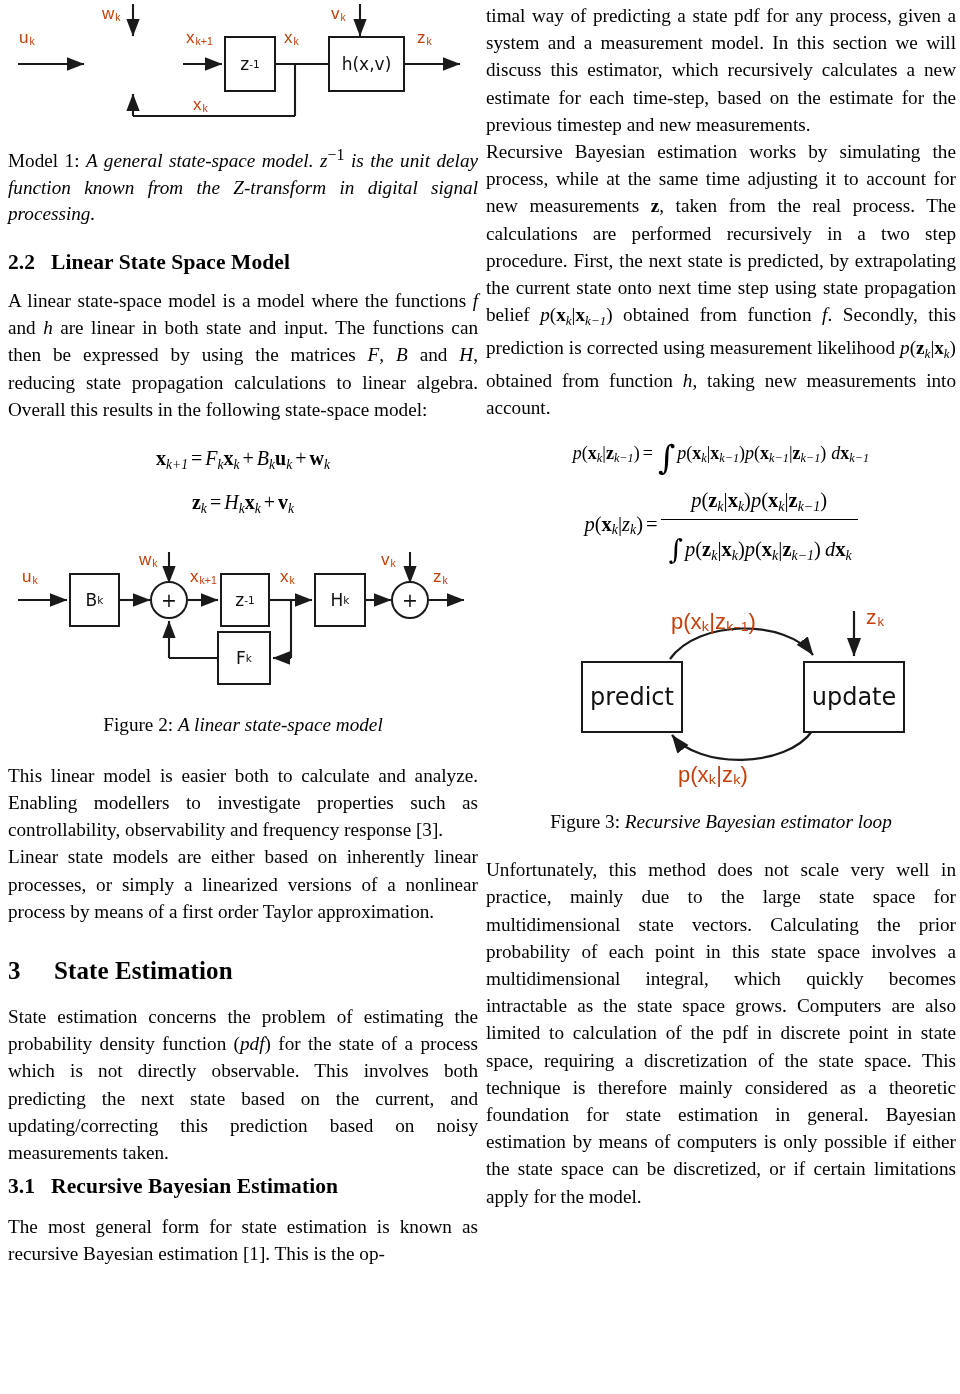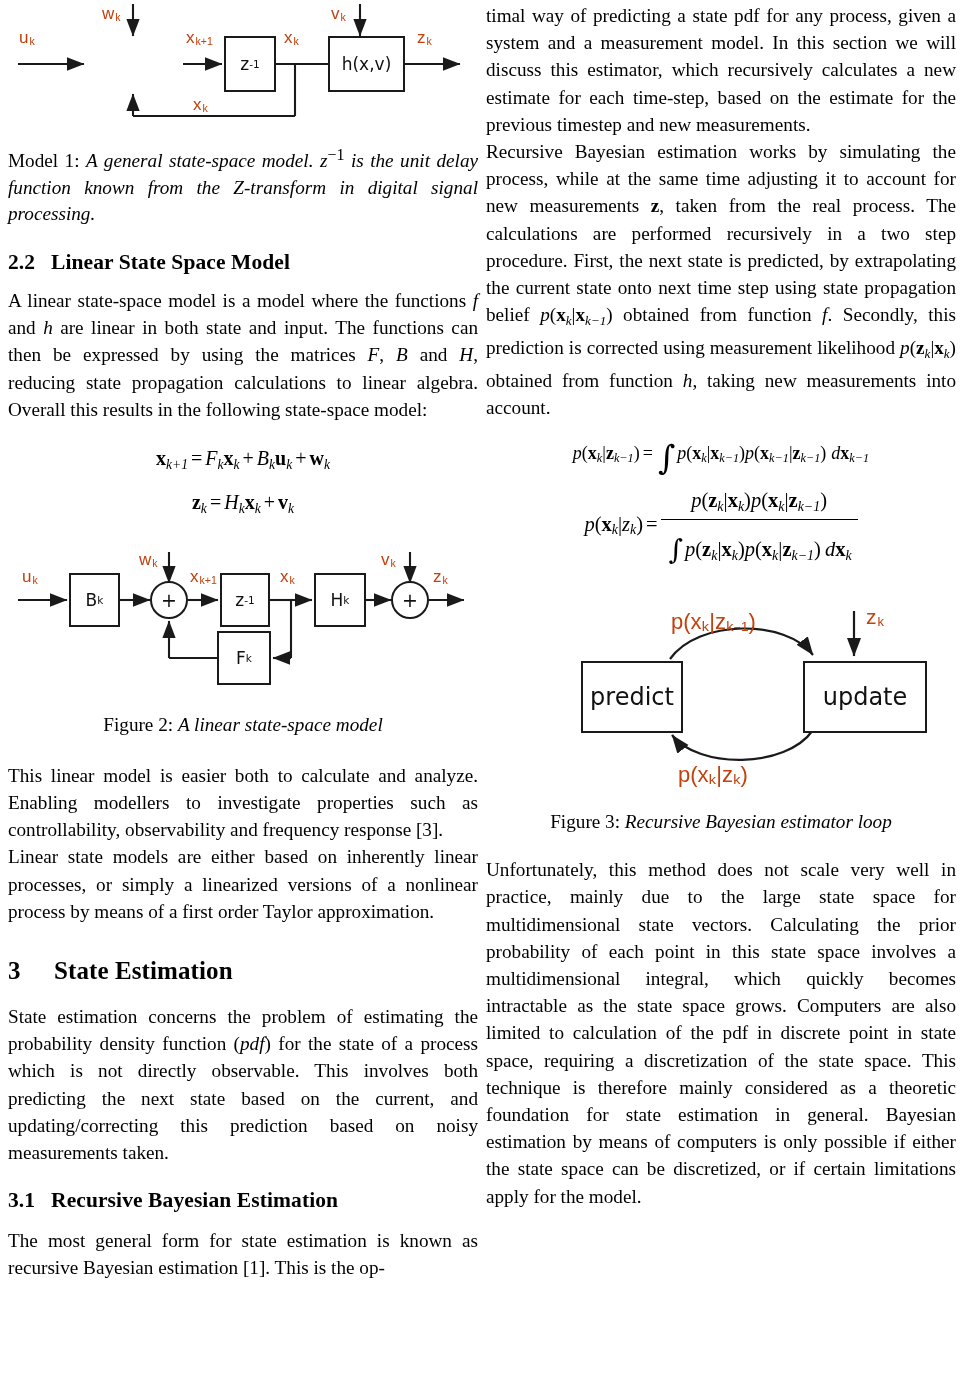--- a/index.html
+++ b/index.html
@@ -312,21 +312,21 @@
     <p class="body-text">Linear state models are either based on inherently linear processes, or simply a linearized versions of a nonlinear process by means of a first order Taylor approximation.</p>
 
     <h2 class="section-head big" style="margin-top:30px;">
       <span class="num">3</span><span>State Estimation</span>
     </h2>
 
     <p class="body-text" style="margin-top:16px;">
       State estimation concerns the problem of estimating the probability density function (<i>pdf</i>) for the state of a process which is not directly observable. This in⁠volves both predicting the next state based on the cur⁠rent, and updating/correcting this prediction based on noisy measurements taken.
     </p>
 
-    <h2 class="section-head" style="margin-top:20px;">
+    <h2 class="section-head" style="margin-top:6px;">
       <span class="num">3.1</span><span>Recursive Bayesian Estimation</span>
     </h2>
 
     <p class="body-text" style="margin-top:13px;">The most general form for state estimation is known as recursive Bayesian estimation [1]. This is the op-</p>
   </div>
 
   <div class="col col-right">
 
     <p class="body-text" style="margin-top:2px;">timal way of predicting a state pdf for any process, given a system and a measurement model. In this section we will discuss this estimator, which recursively calculates a new estimate for each time-step, based on the estimate for the previous timestep and new measurements.</p>
 
@@ -357,21 +357,21 @@
 
           <path d="M 327 137 C 300 176, 212 176, 186 142" marker-end="url(#ar3)"></path>
 
           <line x1="368" y1="18" x2="368" y2="63" marker-end="url(#ar3)"></line>
         </g>
       </svg>
 
       <div class="fig3box" style="left:95px; top:68px; width:102px; height:72px;">
         <span>predict</span>
       </div>
-      <div class="fig3box" style="left:317px; top:68px; width:124px; height:72px;">
+      <div class="fig3box" style="left:317px; top:68px; width:102px; height:72px;">
         <span>update</span>
       </div>
 
       <div class="dlabel" style="left:185px; top:12px; font-size:22px;">
         <span>p(xₖ|zₖ₋₁)</span>
       </div>
       <div class="dlabel" style="left:192px; top:165px; font-size:22px;">
         <span>p(xₖ|zₖ)</span>
       </div>
       <div class="dlabel" style="left:380px; top:12px; font-size:21px;">

